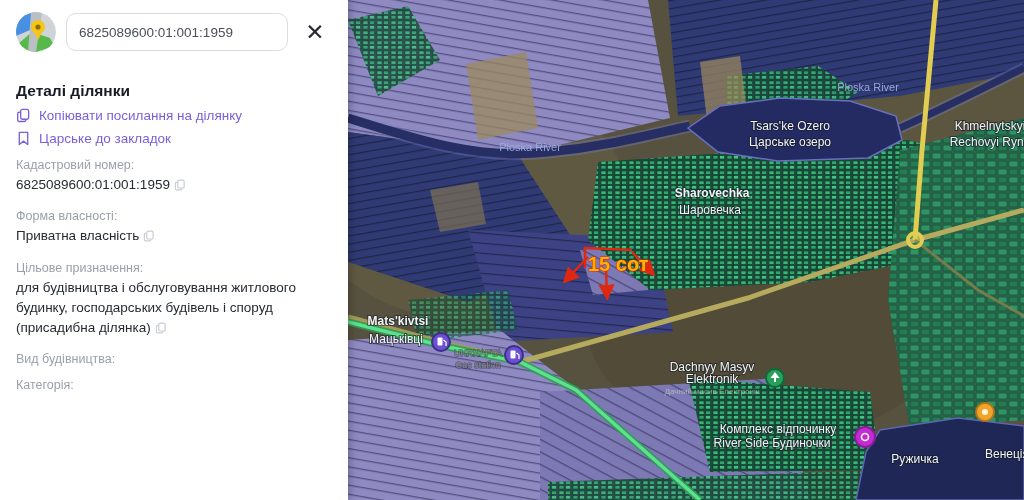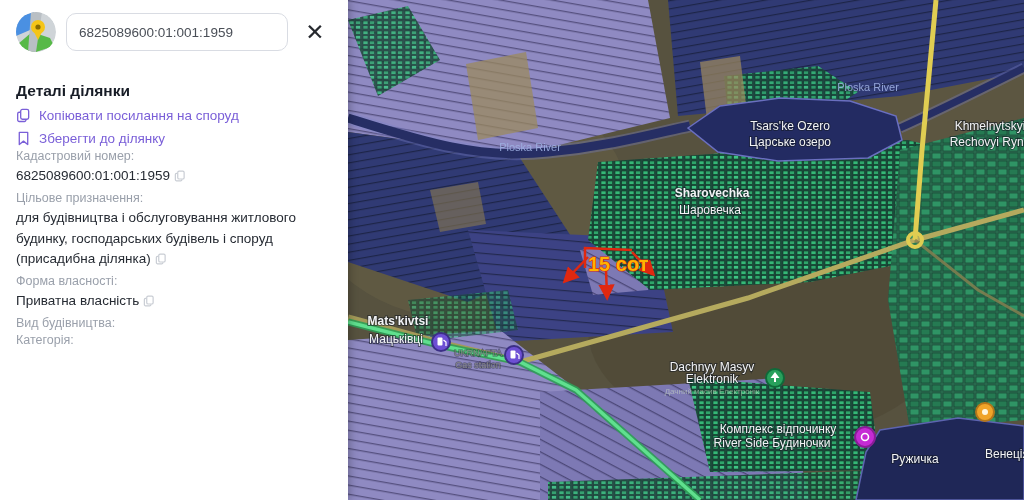--- a/index.html
+++ b/index.html
@@ -20,21 +20,21 @@
     background:#fff; padding:0 12px; font-size:13.5px; color:#4a4f57; outline:none;
     font-family:"Liberation Sans", sans-serif;
   }
   .close-btn {
     width:34px; height:34px; border:none; background:transparent; cursor:pointer;
     font-size:23px; font-weight:300; color:#26292e; line-height:34px; text-align:center;
   }
   .panel-title { margin-top:30px; font-size:15.5px; font-weight:bold; color:#171c26; }
   .action-link { display:flex; align-items:center; gap:8px; margin-top:8px; color:#7a5fd8; font-size:13.5px; cursor:pointer; }
   .action-link svg { flex:0 0 auto; }
-  .field { margin-top:3px; }
+  .field { margin-top:12px; }
   .field-label { font-size:12.5px; color:#9aa0ab; }
   .field-value { margin-top:3px; font-size:13.5px; color:#262b33; line-height:1.5; }
   .copy-ic { display:inline-block; vertical-align:-2px; margin-left:4px; cursor:pointer; }
 
   
   .map { position:absolute; left:348px; top:0; width:676px; height:500px; z-index:1; cursor:grab; }
   .map svg { display:block; }
   text.maplbl { fill:#f2f3f5; font-size:12px; font-family:"Liberation Sans", sans-serif;
     paint-order:stroke; stroke:rgba(20,25,35,.55); stroke-width:2px; }
   text.riverlbl { fill:rgba(158,176,226,.9); stroke:none; font-size:11px; }
@@ -66,52 +66,52 @@
       <button class="close-btn">✕</button>
     </div>
 
     <div class="panel-title">Деталі ділянки</div>
 
     <div class="action-link">
       <svg width="15" height="15" viewBox="0 0 16 16">
         <rect x="5" y="1.5" width="8.5" height="10.5" rx="1.8" fill="none" stroke="#7a5fd8" stroke-width="1.4"></rect>
         <path d="M4.5 4.5 H3.4 A1.6 1.6 0 0 0 1.8 6.1 V12.8 A1.6 1.6 0 0 0 3.4 14.4 H9 A1.6 1.6 0 0 0 10.6 12.8 V12.4" fill="none" stroke="#7a5fd8" stroke-width="1.4"></path>
       </svg>
-      <span>Копіювати посилання на споруд</span>
+      <span>Копіювати посилання на ділянку</span>
     </div>
 
     <div class="action-link">
       <svg width="15" height="15" viewBox="0 0 16 16">
         <path d="M3.5 1.5 H12.5 V14.5 L8 10.8 L3.5 14.5 Z" fill="none" stroke="#7a5fd8" stroke-width="1.4" stroke-linejoin="round"></path>
       </svg>
-      <span>Зберегти до ділянку</span>
+      <span>Царське до закладок</span>
     </div>
 
     <div class="field">
       <div class="field-label">Кадастровий номер:</div>
       <div class="field-value"><span>6825089600:01:001:1959</span><span class="copy-ic"><svg width="12" height="12" viewBox="0 0 16 16">
               <rect x="5" y="1.5" width="8.5" height="10.5" rx="1.8" fill="none" stroke="#c9cdd4" stroke-width="1.6"></rect>
               <path d="M4.5 4.5 H3.4 A1.6 1.6 0 0 0 1.8 6.1 V12.8 A1.6 1.6 0 0 0 3.4 14.4 H9 A1.6 1.6 0 0 0 10.6 12.8 V12.4" fill="none" stroke="#c9cdd4" stroke-width="1.6"></path>
             </svg></span></div>
     </div>
 
     <div class="field">
     </div>
 
     <div class="field">
-      <div class="field-label">Цільове призначення:</div>
-      <div class="field-value"><span>для будівництва і обслуговування житлового будинку, господарських будівель і споруд (присадибна ділянка)</span><span class="copy-ic"><svg width="12" height="12" viewBox="0 0 16 16">
+      <div class="field-label">Форма власності:</div>
+      <div class="field-value"><span>Приватна власність</span><span class="copy-ic"><svg width="12" height="12" viewBox="0 0 16 16">
               <rect x="5" y="1.5" width="8.5" height="10.5" rx="1.8" fill="none" stroke="#c9cdd4" stroke-width="1.6"></rect>
               <path d="M4.5 4.5 H3.4 A1.6 1.6 0 0 0 1.8 6.1 V12.8 A1.6 1.6 0 0 0 3.4 14.4 H9 A1.6 1.6 0 0 0 10.6 12.8 V12.4" fill="none" stroke="#c9cdd4" stroke-width="1.6"></path>
             </svg></span></div>
     </div>
 
     <div class="field">
-      <div class="field-label">Форма власності:</div>
-      <div class="field-value"><span>Приватна власність</span><span class="copy-ic"><svg width="12" height="12" viewBox="0 0 16 16">
+      <div class="field-label">Цільове призначення:</div>
+      <div class="field-value"><span>для будівництва і обслуговування житлового будинку, господарських будівель і споруд (присадибна ділянка)</span><span class="copy-ic"><svg width="12" height="12" viewBox="0 0 16 16">
               <rect x="5" y="1.5" width="8.5" height="10.5" rx="1.8" fill="none" stroke="#c9cdd4" stroke-width="1.6"></rect>
               <path d="M4.5 4.5 H3.4 A1.6 1.6 0 0 0 1.8 6.1 V12.8 A1.6 1.6 0 0 0 3.4 14.4 H9 A1.6 1.6 0 0 0 10.6 12.8 V12.4" fill="none" stroke="#c9cdd4" stroke-width="1.6"></path>
             </svg></span></div>
     </div>
 
     <div class="field">
       <div class="field-label">Вид будівництва:</div>
     </div>
 
     <div class="field">

